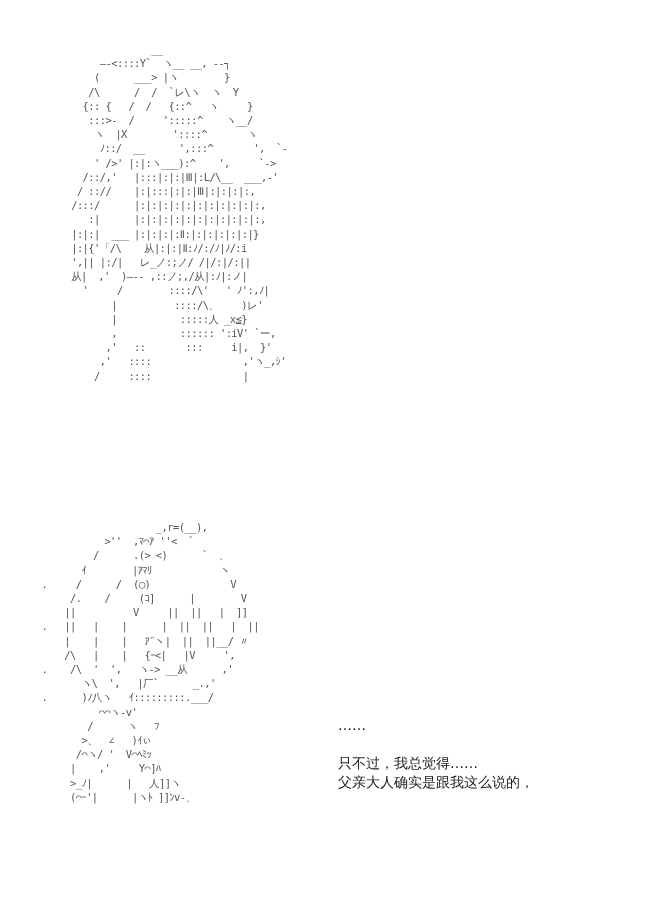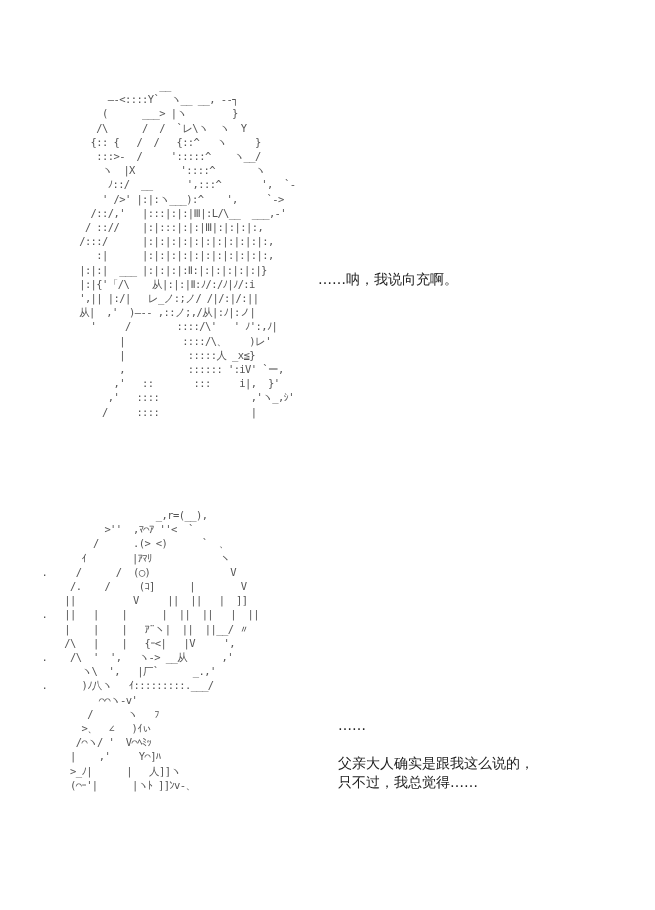--- a/index.html
+++ b/index.html
@@ -10,21 +10,21 @@
          line-height: 14.2px; color: #555; letter-spacing: -0.6px; }
   .dialogue { position: absolute; font-size: 14px; line-height: 19px; color: #222; }
   .dialogue p { margin: 0; white-space: pre; }
   .gap { height: 19px; }
 </style>
 </head>
 <body>
 
 <div>
 
-  <pre class="art" style="left:62px; top:42px;margin-top:36px;" id="art1">                 __
+  <pre class="art" style="left:54px; top:42px;" id="art1">                 __
         ―-&lt;::::Y`  ヽ__ __, --┐
        (      ___&gt; |ヽ        }
       /\      /  /  `レ\ヽ  ヽ  Y
      {:: {   /  /   {::^   ヽ     }
       :::&gt;-  /     ':::::^    ヽ__/
        ヽ  |X        '::::^       ヽ
         ﾉ::/  __      ',:::^       ',  `-
        ' /&gt;' |:|:ヽ___):^    ',     `-&gt;
      /::/,'   |:::|:|:|Ⅲ|:L/\__  ___,-'
     / :://    |:|:::|:|:|Ⅲ|:|:|:|:,
@@ -36,25 +36,24 @@
    从|  ,'  )―-- ,::ノ;,/从|:ﾉ|:ノ|
      '     /        ::::/\'   ' ﾉ':,ﾉ|
           |          ::::/\、    )レ'
           |           :::::人 _x≦}
           ,           :::::: ':iV' `ー,
          ,'   ::       :::     i|,  }'
         ,'   ::::                ,'ヽ_,ｼ'
        /     ::::                |</pre>
 
   <div class="dialogue" style="left:318px; top:270px;">
-    <p>……呐，我说向充啊。</p>
     <div class="gap"></div>
   </div>
 
-  <pre class="art" style="left:30px; top:508px;" id="art2">                      _,r=(__),
+  <pre class="art" style="left:30px; top:520px;" id="art2">                      _,r=(__),
              &gt;''  ,ﾏ⌒ｱ ''&lt;  `
            /      .(&gt; &lt;)      `  、
          ｲ        |ｱﾏﾘ            ヽ
   .     /      /  (◯)              V
        /.    /     (ｺ]      |        V
       ||          V     ||  ||   |  ]]
   .   ||   |    |      |  ||  ||   |  ||
       |    |    |   ｱ¨ヽ|  ||  ||__/ 〃
       /\   |    |   {ｰ&lt;|   |V     ',
   .    /\  '  ',   ヽ-&gt; __从      ,'
@@ -64,17 +63,17 @@
           /      ヽ   ﾌ
          &gt;、  ∠   )ｲぃ
         /⌒ヽ/ '  V⌒ﾍﾐｯ
        |    ,'     Y⌒]ﾊ
        &gt;_ﾉ|      |   人]]ヽ
        (⌒ｰ'|      |ヽﾄ ]]ﾝv-、</pre>
 
   <div class="dialogue" style="left:338px; top:716px;">
     <p>……</p>
     <div class="gap"></div>
+    <p>只不过，我总觉得……</p>
     <p>父亲大人确实是跟我这么说的，</p>
-    <p>只不过，我总觉得……</p>
   </div>
 
 </div>
 
 </body></html>

